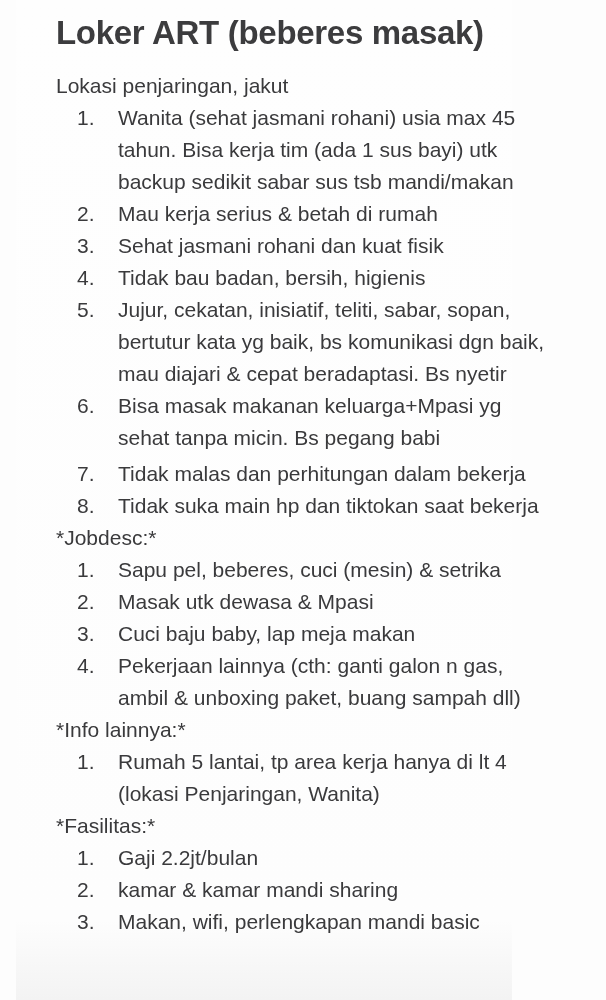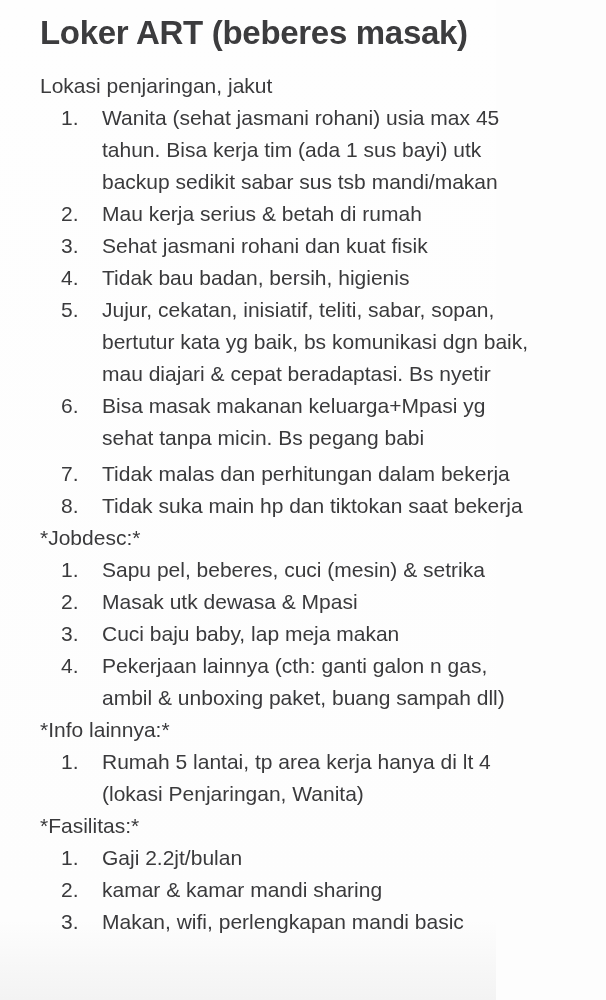--- a/index.html
+++ b/index.html
@@ -4,21 +4,21 @@
 <style>
   html, body { margin:0; padding:0; }
   body {
     width:606px; height:1000px; overflow:hidden;
     background:#fdfdfd;
     font-family:"Liberation Sans", "DejaVu Sans", sans-serif;
     color:#3a3a3c;
     position:relative;
   }
   .page {
-    position:absolute; left:0; top:0; width:496px; height:1000px;
+    position:absolute; left:16px; top:0; width:496px; height:1000px;
     background: linear-gradient(to bottom, #fefefe 0%, #fdfdfd 92%, #f3f3f3 100%);
   }
   .title {
     position:absolute; left:40px; top:14px;
     font-size:33px; font-weight:700; color:#3c3c3e; letter-spacing:-0.3px;
     white-space:nowrap;
   }
   .content {
     position:absolute; left:40px; top:70px; width:560px;
     font-size:21px; line-height:32px; color:#3a3a3c;

